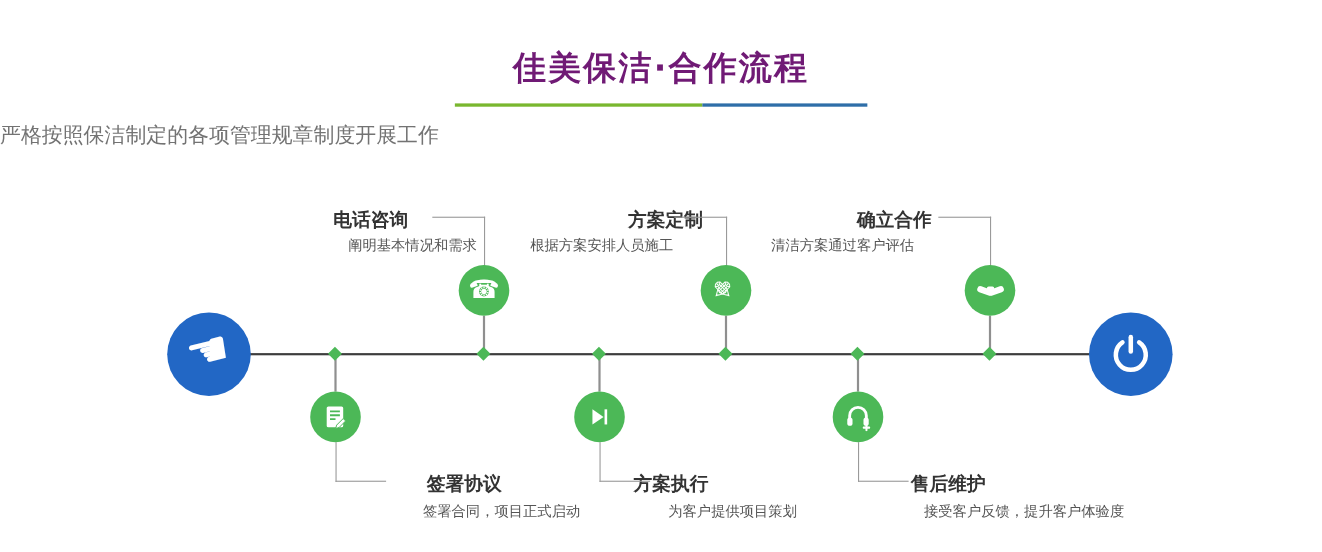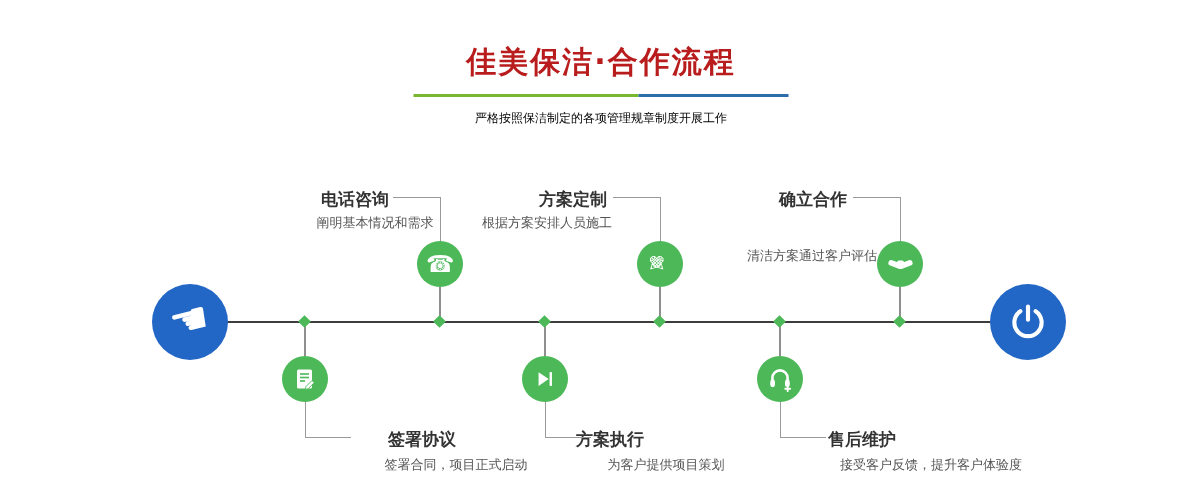--- a/index.html
+++ b/index.html
@@ -16,41 +16,41 @@
     font-family: "DejaVu Sans", "Liberation Sans", sans-serif;
   }
   .title {
     position: absolute;
     left: 0; right: 0;
     top: 42px;
     text-align: center;
     font-size: 30px;
     font-weight: bold;
     letter-spacing: 2px;
-    color: #b91c1c;
+    color: #701a75;
     white-space: nowrap;
   }
   .divider {
     position: absolute;
     left: 50%;
     top: 94px;
     transform: translateX(-50%);
     width: 375px;
     height: 3px;
     display: flex;
   }
   .div-green { width: 225px; height: 3px; background: #79b72e; }
   .div-blue  { width: 150px; height: 3px; background: #2e6ea8; }
   .subtitle {
     position: absolute;
     left: 0; right: 0;
     top: 110px;
-    text-align: center;
-    font-size: 12px;
-    color: #000000;
+    text-align: left;
+    font-size: 19px;
+    color: #737373;
     white-space: nowrap;
   }
   .hline {
     position: absolute;
     left: 190px;
     top: 321px;
     width: 838px;
     height: 2px;
     background: #3d3d3d;
   }
@@ -220,28 +220,28 @@
   </div>
   <div class="node" style="left:757px;top:356px;">
     <svg viewBox="0 0 24 24" width="26" height="26">
       <path d="M5 13.5 v-2.5 a7 7 0 0 1 14 0 v2.5" fill="none" stroke="#ffffff" stroke-width="2.4" stroke-linecap="round"></path>
       <rect x="3" y="12.5" width="4.4" height="7" rx="2.2" fill="#ffffff"></rect>
       <rect x="16.6" y="12.5" width="4.4" height="7" rx="2.2" fill="#ffffff"></rect>
       <path d="M16.8 21 h4.6 M19.1 18.7 v4.6" stroke="#ffffff" stroke-width="1.7" stroke-linecap="round"></path>
     </svg>
   </div>
 
-  <div class="step-title" style="left:355px;top:188px;">电话咨询</div>
+  <div class="step-title" style="left:337px;top:188px;">电话咨询</div>
   <div class="step-desc" style="left:335px;top:214px;margin-left:40px;">阐明基本情况和需求</div>
 
-  <div class="step-title" style="left:573px;top:188px;text-align:right;">方案定制</div>
+  <div class="step-title" style="left:605px;top:188px;text-align:right;">方案定制</div>
   <div class="step-desc" style="left:547px;top:214px;">根据方案安排人员施工</div>
 
   <div class="step-title" style="left:813px;top:188px;">确立合作</div>
-  <div class="step-desc" style="left:812px;top:214px;margin-top:33px;">清洁方案通过客户评估</div>
+  <div class="step-desc" style="left:766px;top:214px;">清洁方案通过客户评估</div>
 
   <div class="step-title" style="left:390px;top:428px;margin-left:32px;">签署协议</div>
   <div class="step-desc" style="left:428px;top:456px;margin-left:28px;">签署合同，项目正式启动</div>
 
   <div class="step-title" style="left:610px;top:428px;font-family:Liberation Serif, serif;">方案执行</div>
   <div class="step-desc" style="left:666px;top:456px;">为客户提供项目策划</div>
 
   <div class="step-title" style="left:862px;top:428px;">售后维护</div>
   <div class="step-desc" style="left:931px;top:456px;">接受客户反馈，提升客户体验度</div>
 

